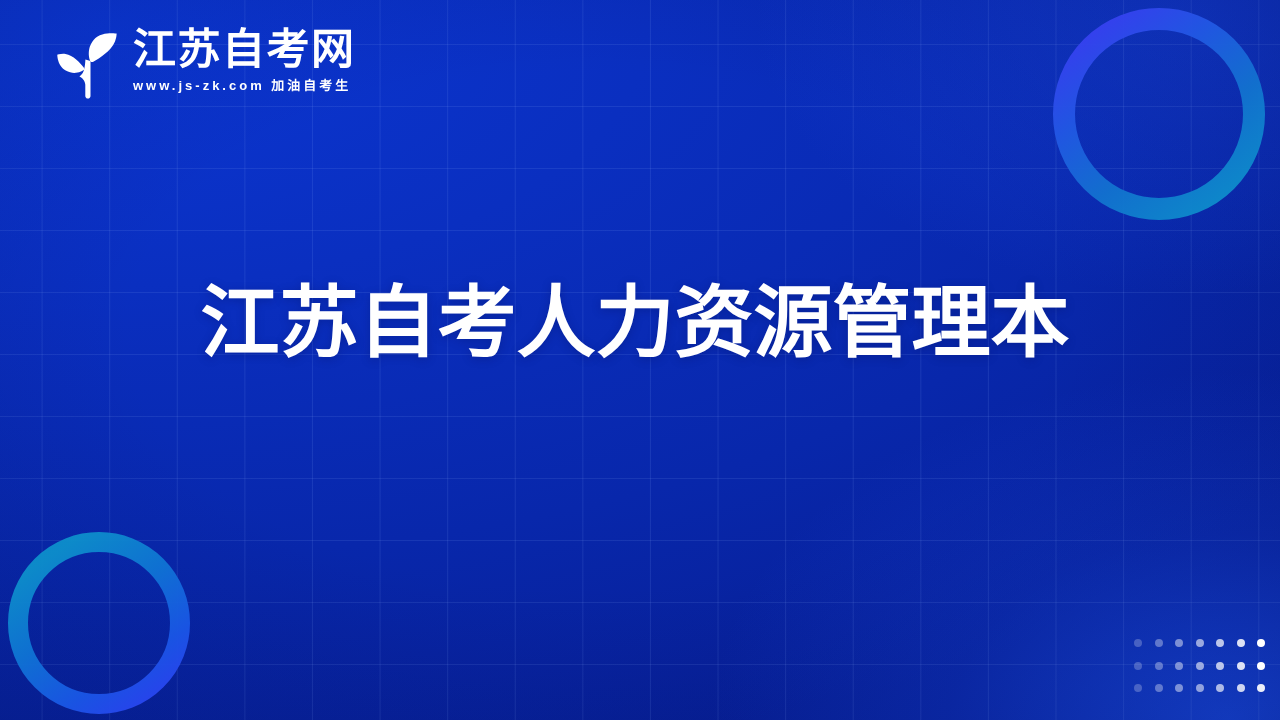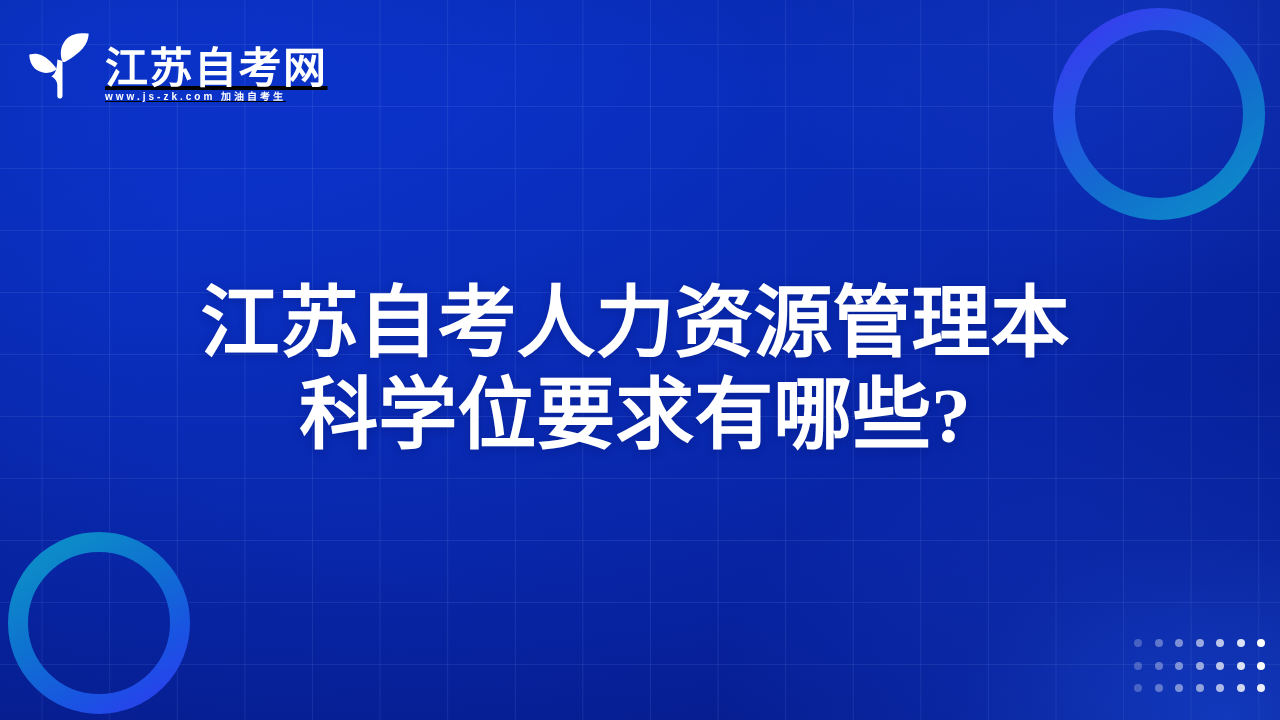--- a/index.html
+++ b/index.html
@@ -88,25 +88,24 @@
   .dot {
     width: 8px;
     height: 8px;
     border-radius: 50%;
     background: #ffffff;
   }
 
   
   #logo {
     position: absolute;
-    left: 21px;
+    left: 49px;
     top: 26px;
     display: flex;
-    align-items: flex-end;
-    text-decoration: underline;
+    align-items: flex-start;
   }
   #sprout-icon {
     width: 76px;
     height: 76px;
     flex: 0 0 auto;
     margin-right: 8px;
   }
   #sprout-icon svg { display: block; }
   .logo-text-col {
     display: flex;
@@ -117,23 +116,23 @@
   #logo-wordmark {
     color: #ffffff;
     font-size: 43px;
     line-height: 1.0;
     font-weight: 700;
     letter-spacing: 1.5px;
     white-space: nowrap;
     font-family: "Liberation Sans", "DejaVu Sans", sans-serif;
   }
   #logo-tagline {
-    margin-top: 2px;
+    margin-top: 8px;
     color: #ffffff;
-    font-size: 10px;
+    font-size: 13px;
     line-height: 1;
     font-weight: 700;
     letter-spacing: 3.0px;
     white-space: nowrap;
     font-family: "Liberation Sans", "DejaVu Sans", sans-serif;
   }
 
   
   #headline {
     position: absolute;
@@ -239,16 +238,15 @@
       </svg>
     </span>
     <span class="logo-text-col">
       <span id="logo-wordmark">江苏自考网</span>
       <span id="logo-tagline">www.js-zk.com 加油自考生</span>
     </span>
   </div>
 
   <div id="headline">
     <span class="headline-line">江苏自考人力资源管理本</span>
-    <span class="headline-line">科学位要求有哪些?</span>
   </div>
 
 </div>
 
 </body></html>

